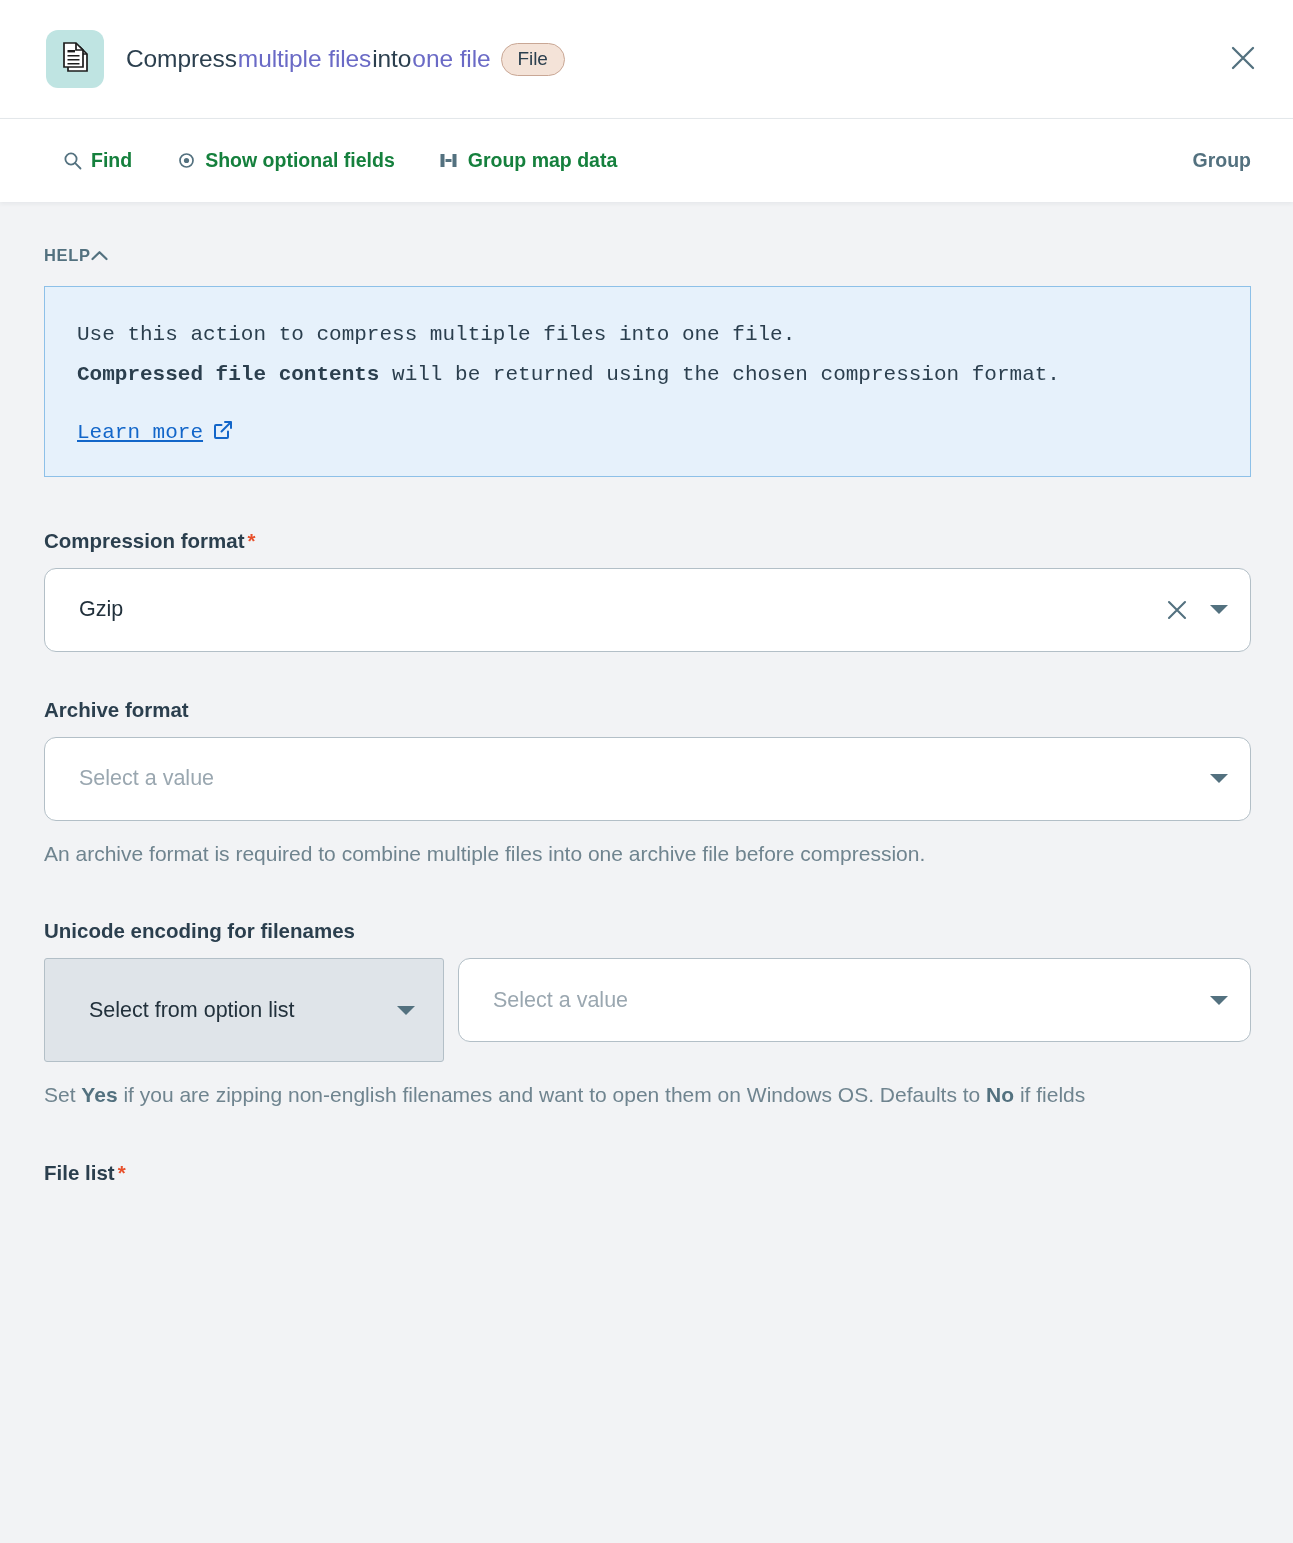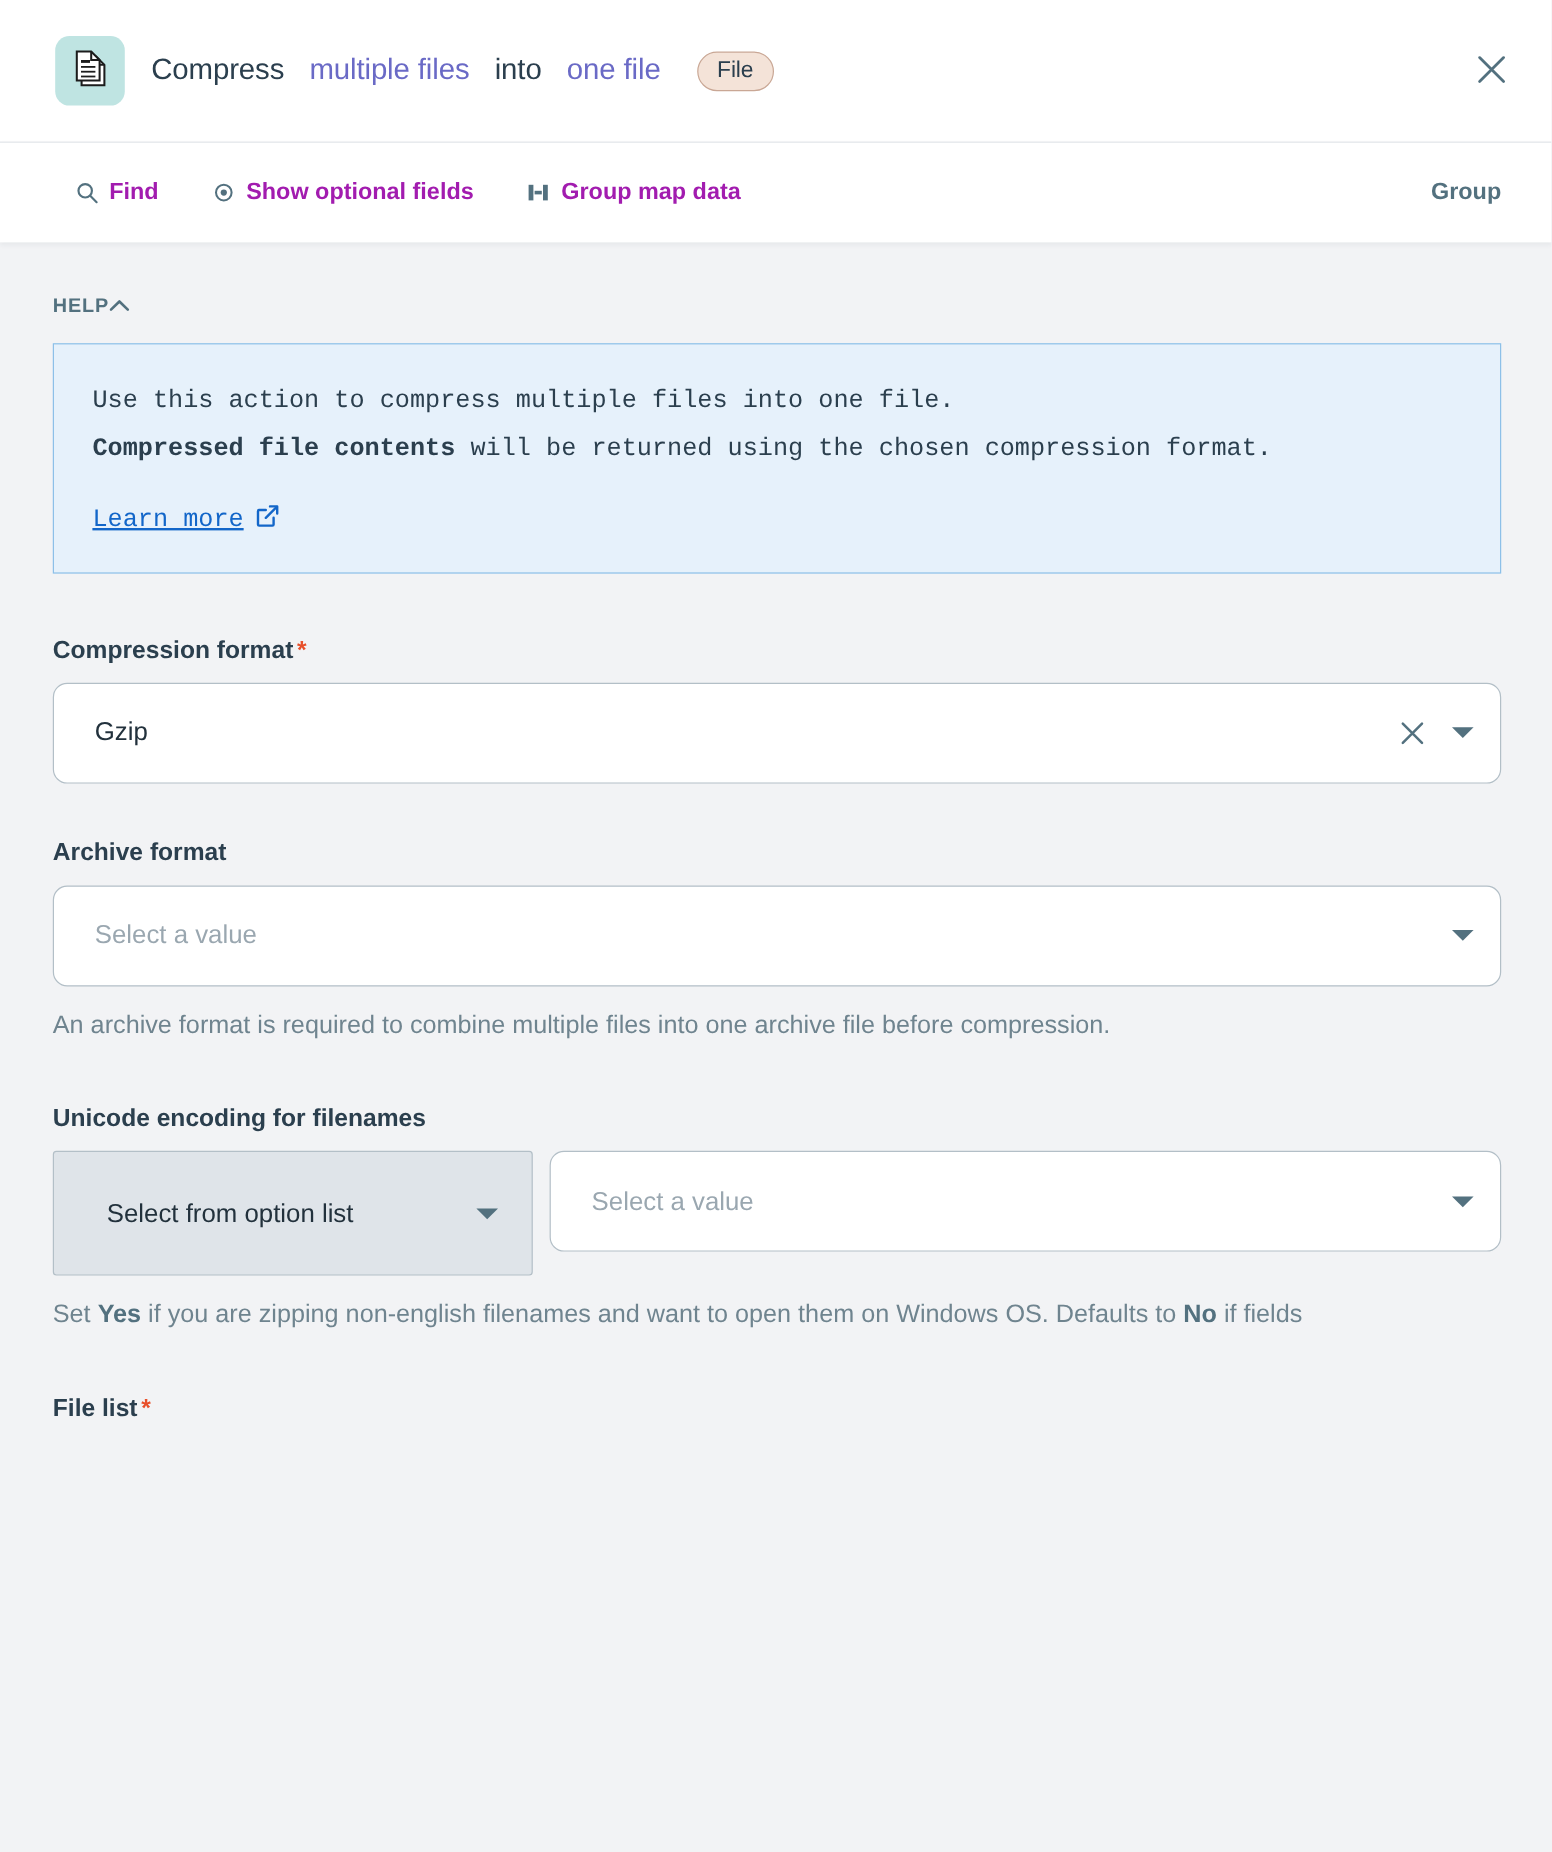--- a/index.html
+++ b/index.html
@@ -34,21 +34,21 @@
     align-items: center;
     justify-content: center;
     flex: none;
   }
   .title {
     font-size: 24.5px;
     color: #2b3f4e;
     letter-spacing: -0.1px;
     display: flex;
     align-items: center;
-    gap: 21px;
+    gap: 1px;
     white-space: nowrap;
   }
   .title .seg-accent { color: #6a6ac6; }
   .title .seg-plain  { color: #2b3f4e; }
   .badge {
     display: inline-flex;
     align-items: center;
     justify-content: center;
     height: 33px;
     padding: 0 16px;
@@ -82,21 +82,21 @@
     box-shadow: 0 2px 4px rgba(30,50,70,0.06);
     display: flex;
     align-items: center;
     padding: 0 32px 0 60px;
     gap: 40px;
   }
   .tool-item {
     display: flex;
     align-items: center;
     gap: 9px;
-    color: #a21caf;
+    color: #15803d;
     font-size: 19.5px;
     font-weight: bold;
     cursor: pointer;
     background: none;
     border: none;
     font-family: inherit;
     padding: 4px 2px;
   }
   .tool-item .ticon {
     display: flex; align-items: center; justify-content: center;

